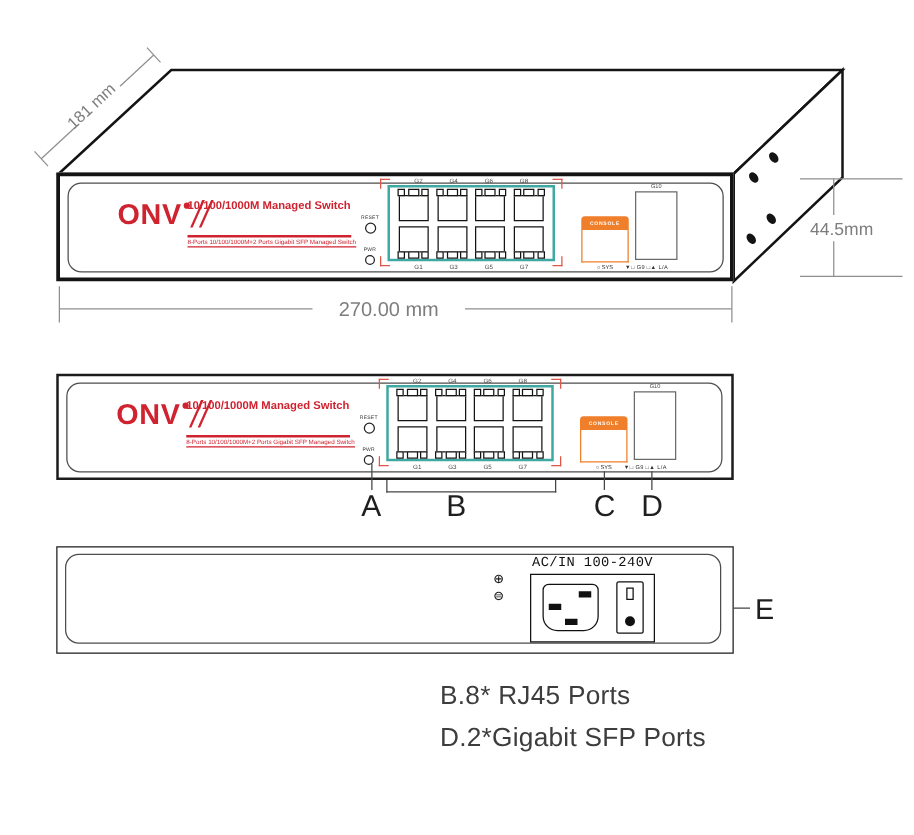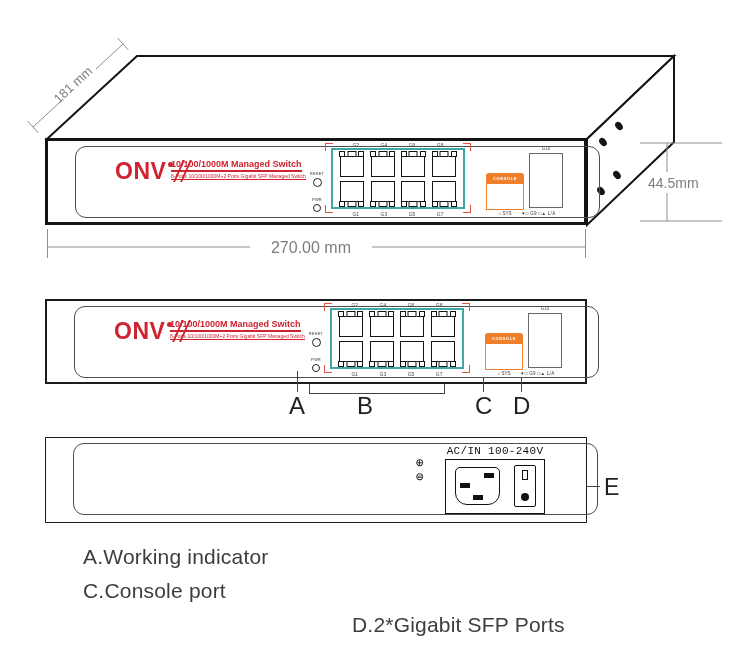--- a/index.html
+++ b/index.html
@@ -4,30 +4,30 @@
 <style>
   html,body{margin:0;padding:0;background:#fff;}
   #stage{position:relative;width:731px;height:668px;background:#fff;overflow:hidden;
          font-family:"Liberation Sans",sans-serif;color:#222;}
   svg text{font-family:"Liberation Sans",sans-serif;}
 
   
   .panel-host{position:absolute;background:#fff;box-sizing:border-box;}
   #face3d{left:45px;top:138px;width:542px;height:87px;border:3px solid #141414;}
   #panel2d{left:45px;top:299px;width:542px;height:85px;border:2px solid #1c1c1c;}
-  .panel-host > *{position:absolute;margin-left:21px;}
+  .panel-host > *{position:absolute;}
   .inner-outline{left:6px;top:5px;width:523px;height:70px;border:1px solid #4d4d4d;border-radius:11px;}
   .brand{left:46px;top:19px;display:flex;align-items:flex-start;gap:2px;}
   .brand-name{font-size:23px;font-weight:bold;color:var(--brand-red);letter-spacing:.5px;line-height:22px;}
   .brand-dot{width:5px;height:5px;border-radius:50%;background:var(--brand-red);margin-top:2px;}
   .brand-sep{width:5px;height:22px;border-left:2px solid var(--brand-red);border-right:2px solid var(--brand-red);
              transform:skewX(-24deg);margin-left:3px;}
   .title-block{left:102px;top:18px;}
   .title{font-size:9px;font-weight:bold;color:var(--brand-red);border-bottom:2px solid var(--brand-red);
-         padding-bottom:1px;white-space:nowrap;width:max-content;}
+         padding-bottom:19px;white-space:nowrap;width:max-content;}
   .subtitle{font-size:5px;color:var(--brand-red);border-bottom:1px solid var(--brand-red);
             margin-top:1px;white-space:nowrap;width:max-content;}
   .ctl{width:20px;text-align:center;}
   .reset-group{left:238px;top:30px;}
   .pwr-group{left:238px;top:56px;}
   .ctl-label{font-size:4px;color:#333;letter-spacing:.2px;}
   .ctl-circle{border:1px solid #222;border-radius:50%;margin:2px auto 0;background:#fff;}
   .c8{width:7px;height:7px;}  .c7{width:6px;height:6px;}
   .plabels{left:262px;width:134px;display:flex;justify-content:space-evenly;
            font-size:5px;color:#4a4a4a;}
@@ -298,17 +298,16 @@
         <div class="pin pin-ml"></div>
         <div class="pin pin-bc"></div>
       </div>
       <div class="pswitch">
         <div class="sw-i"></div>
         <div class="sw-dot"></div>
       </div>
     </div>
   </div>
 
-  <div class="legend-item" style="left:83px;top:545px;">A.Working indicator</div>
-  <div class="legend-item" style="left:83px;top:579px;">C.Console port</div>
-  <div class="legend-item" style="left:352px;top:613px;">D.2*Gigabit SFP Ports</div>
+  <div class="legend-item" style="left:352px;top:545px;">B.8* RJ45 Ports</div>
+  <div class="legend-item" style="left:352px;top:579px;">D.2*Gigabit SFP Ports</div>
 
 </div>
 
 </body></html>

